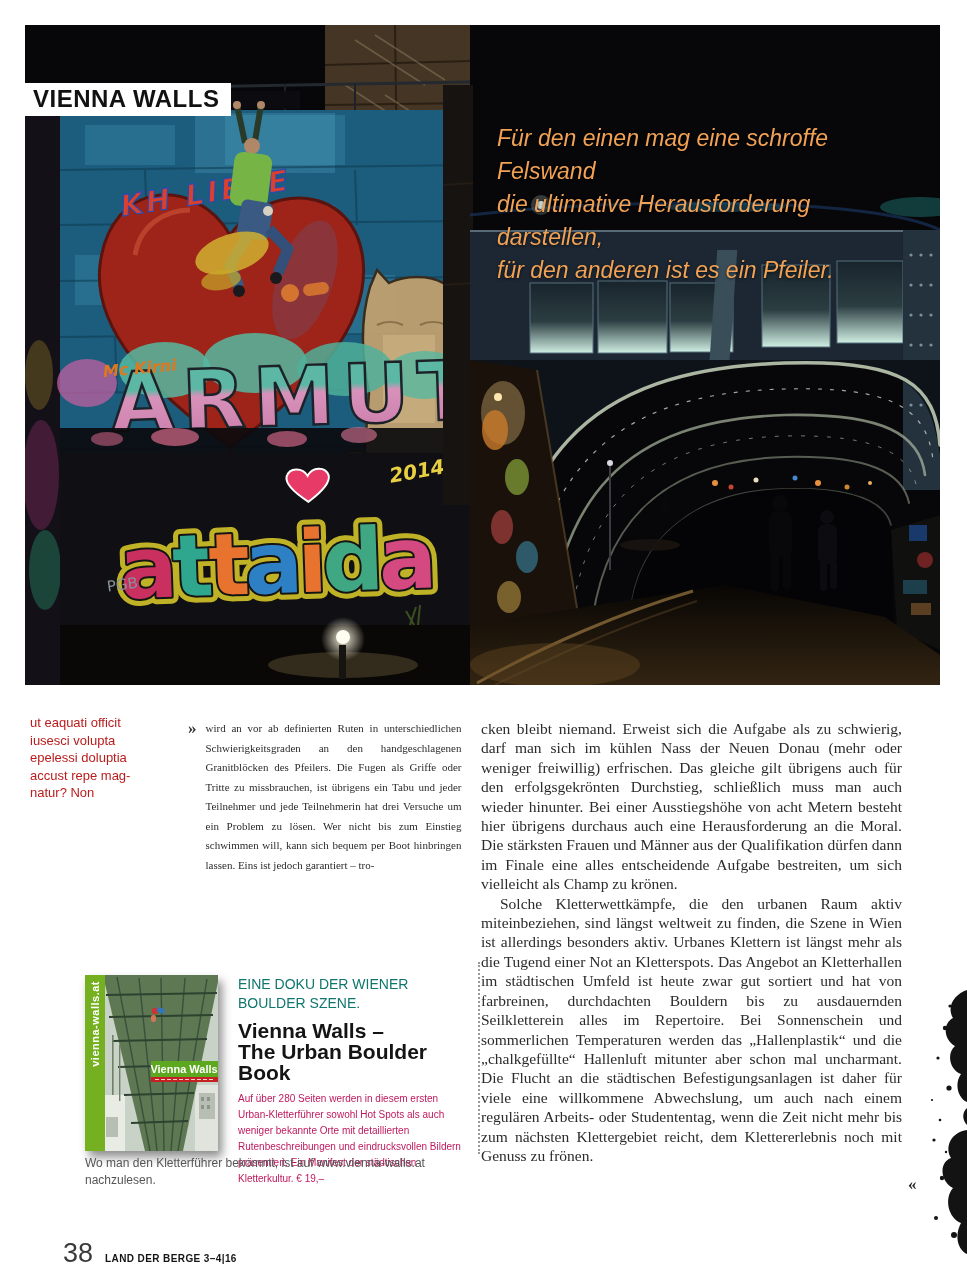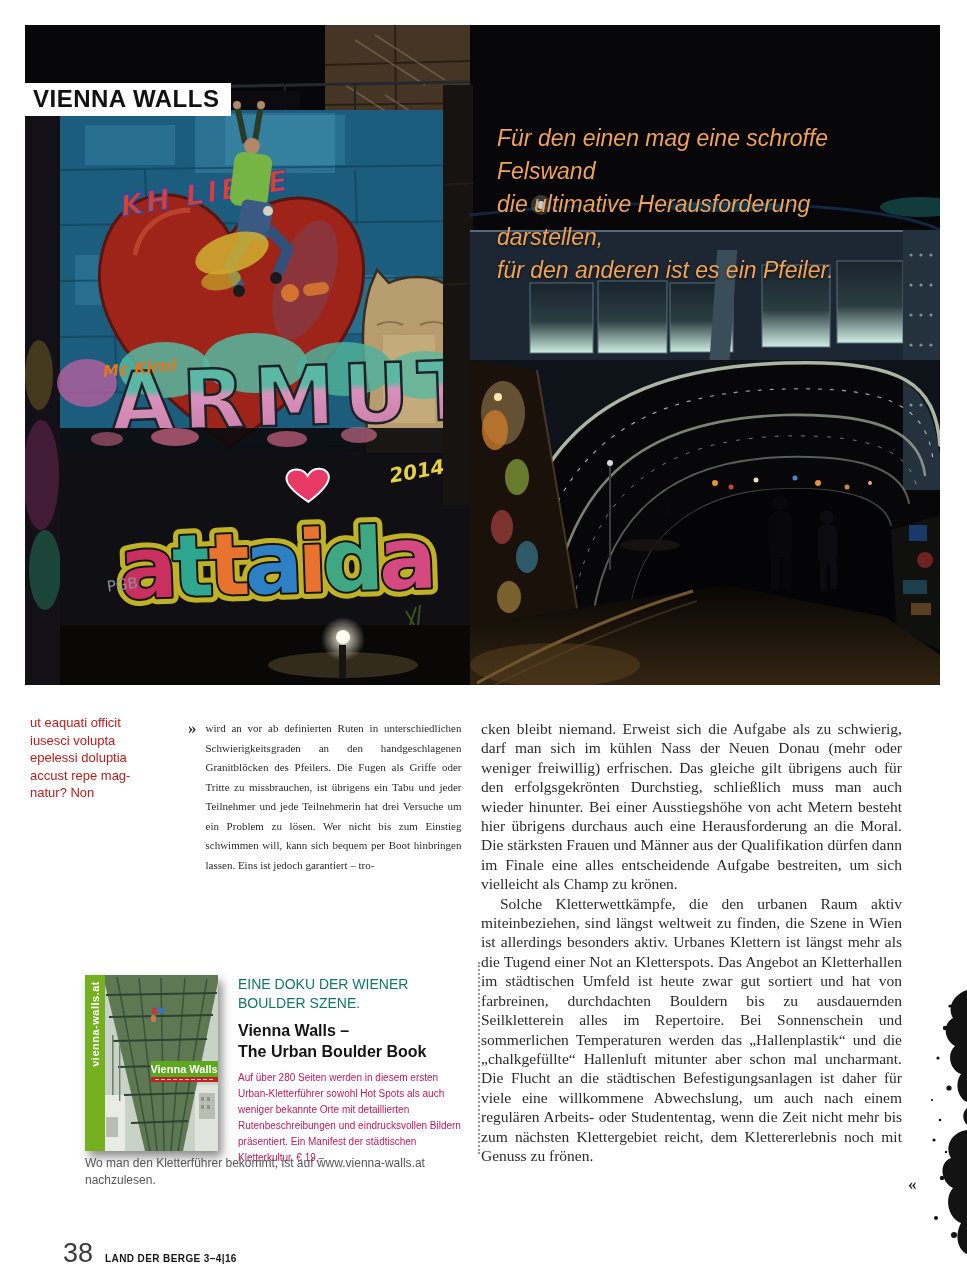--- a/index.html
+++ b/index.html
@@ -37,21 +37,21 @@
   .book-box{position:absolute;left:85px;top:973px;width:393px;height:190px;}
   .dotted-divider{position:absolute;left:478px;top:962px;height:192px;border-left:2px dotted #999;}
   .book-cover{position:absolute;left:0;top:2px;width:133px;height:176px;background:#b8c4bc;
               box-shadow:4px 6px 9px rgba(0,0,0,.45);overflow:hidden;}
   .spine{position:absolute;left:0;top:0;width:20px;height:100%;background:#74b01f;z-index:2;}
   .spine span{display:block;writing-mode:vertical-rl;transform:rotate(180deg);
               color:#fff;font-weight:700;font-size:11px;letter-spacing:.5px;margin:6px auto 0 4px;}
   .cover-art{position:absolute;left:20px;top:0;}
   .book-text{position:absolute;left:153px;top:2px;width:232px;}
   .book-kicker{font-size:14px;line-height:19px;color:#0f766e;}
-  .book-title{font-size:16px;line-height:21px;font-weight:800;color:#141414;margin-top:7px;white-space:pre-line;}
+  .book-title{font-size:21px;line-height:21px;font-weight:800;color:#141414;margin-top:7px;white-space:pre-line;}
   .book-desc{font-size:10px;line-height:16px;color:#be185d;margin-top:8px;}
   .availability-note{position:absolute;left:85px;top:1155px;width:398px;
                      font-size:12px;line-height:17px;color:#555;}
 
   
   .footer{position:absolute;left:63px;top:1238px;display:flex;align-items:baseline;}
   .pagenum{font-size:27px;color:#3a3a3a;}
   .mag{font-size:10px;font-weight:800;color:#141414;letter-spacing:.4px;margin-left:12px;}
 
   

